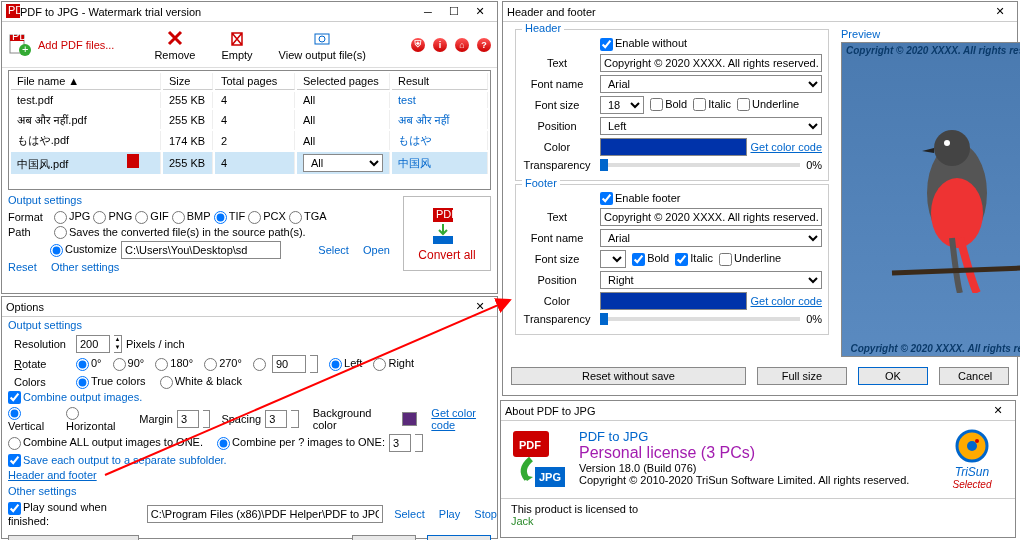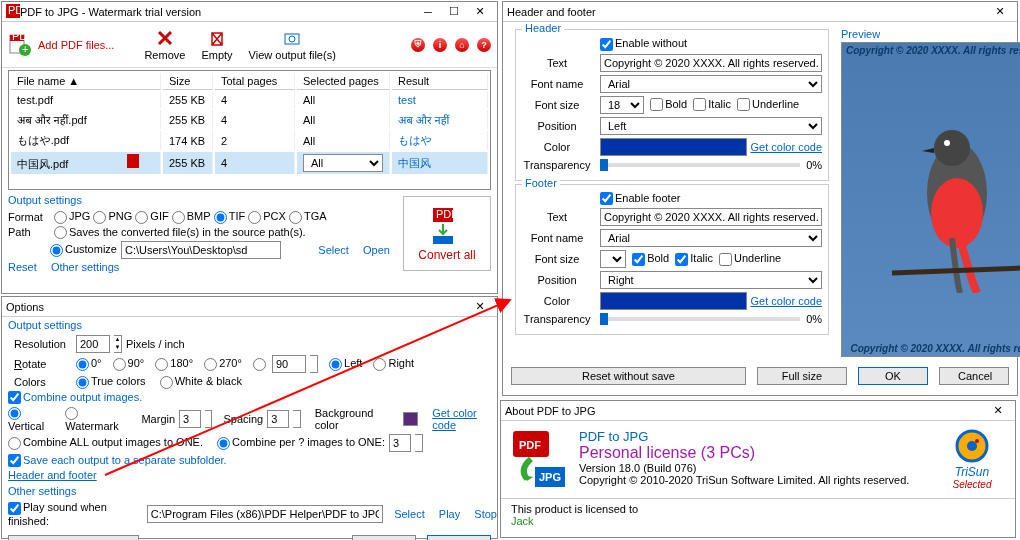--- a/index.html
+++ b/index.html
@@ -3,21 +3,21 @@
 <meta charset="utf-8">
 <style>
 * { margin: 0; padding: 0; box-sizing: border-box; font-family: "Segoe UI", Tahoma, sans-serif; font-size: 11px; }
 body { background: #fff; width: 1020px; height: 540px; position: relative; overflow: hidden; }
 .window { position: absolute; border: 1px solid #888; background: #fff; }
 .titlebar { height: 20px; background: #fff; border-bottom: 1px solid #ccc; display: flex; align-items: center; padding: 0 4px; }
 .titlebar .t { flex: 1; font-size: 11px; }
 .titlebar .btn { width: 26px; height: 18px; display: flex; align-items: center; justify-content: center; }
 .icon { display: inline-block; }
 .toolbar { display: flex; align-items: center; padding: 4px 6px; gap: 8px; border-bottom: 1px solid #ddd; }
-.tbtn { display: flex; flex-direction: column; align-items: center; gap: 1px; font-size: 10px; padding: 2px 4px; }
+.tbtn { display: flex; flex-direction: column; align-items: center; gap: 1px; font-size: 10px; padding: 2px 4px; margin-left: 10px; }
 .tbtn svg { width: 20px; height: 20px; }
 .addfiles { color: #c00; font-size: 14px; font-weight: 500; display: flex; align-items: center; gap: 6px; }
 .redcircle { width: 14px; height: 14px; border-radius: 50%; background: linear-gradient(#f55,#c00); display: inline-flex; align-items: center; justify-content: center; color: #fff; font-size: 9px; font-weight: bold; }
 .table { width: 100%; }
 .table th, .table td { text-align: left; padding: 2px 6px; font-size: 11px; border-right: 1px solid #eee; }
 .table th { background: #fff; border-bottom: 1px solid #ccc; font-weight: normal; }
 .table tr.sel td { background: #cde6f7; }
 .blue { color: #06c; }
 .section-title { color: #06c; padding: 2px 6px; font-size: 11px; }
 .fs { border: 1px solid #ccc; margin: 3px 6px; padding: 4px 6px 6px; position: relative; }
@@ -203,21 +203,21 @@
   <div class="row" style="padding-left:12px">
     <span style="width:58px">Colors</span>
     <label><input type="radio" name="c" checked="" style=""><span>True colors</span></label>&nbsp;&nbsp;
     <label><input type="radio" name="c" style=""><span>White &amp; black</span></label>
   </div>
   <div class="row" style="padding-left:6px">
     <label class="link2"><input type="checkbox" checked="" style=""><span>Combine output images.</span></label>
   </div>
   <div class="row" style="padding-left:6px">
     <label><input type="radio" name="vh" checked="" style=""><span>Vertical</span></label>&nbsp;
-    <label><input type="radio" name="vh" style=""><span>Watermark</span></label>&nbsp;&nbsp;
+    <label><input type="radio" name="vh" style=""><span>Horizontal</span></label>&nbsp;&nbsp;
     <span>Margin</span>
     <input type="text" style="width: 22px;" value="3"><span style="width:8px;border:1px solid #888;border-left:0;height:18px"></span>&nbsp;
     <span>Spacing</span>
     <input type="text" style="width: 22px;" value="3"><span style="width:8px;border:1px solid #888;border-left:0;height:18px"></span>&nbsp;&nbsp;
     <span>Background color</span>&nbsp;
     <span class="colorswatch" style="background:#5a2a7a"></span>&nbsp;&nbsp;
     <span class="link">Get color code</span>
   </div>
   <div class="row" style="padding-left:6px">
     <label><input type="radio" name="ca" style=""><span>Combine ALL output images to ONE.</span></label>&nbsp;&nbsp;

